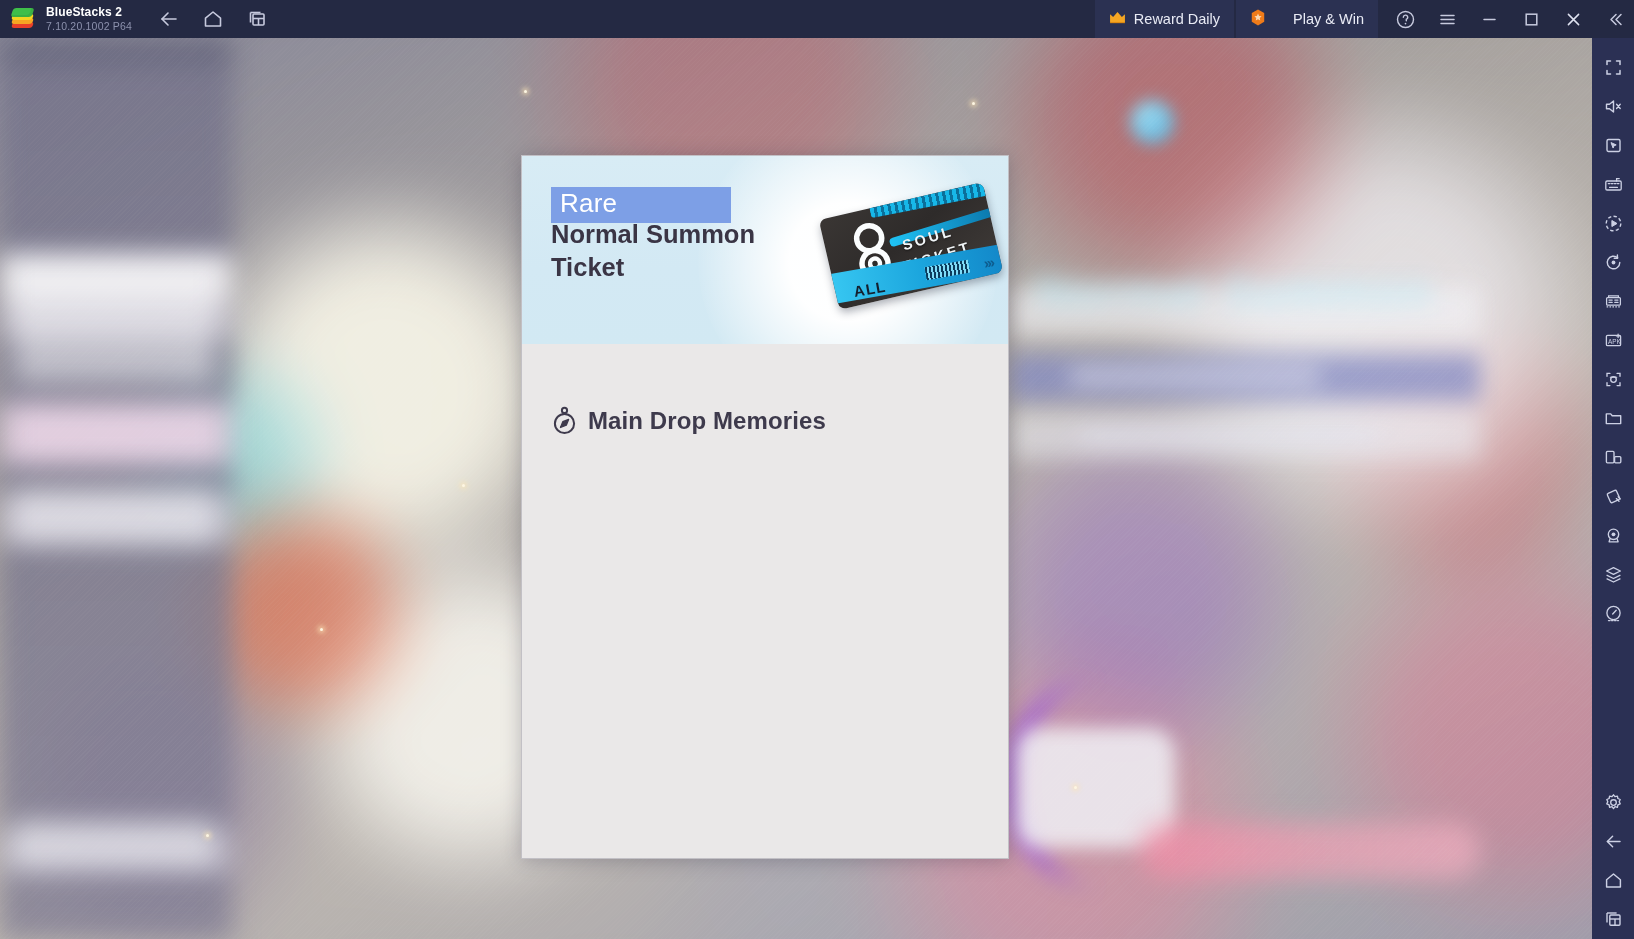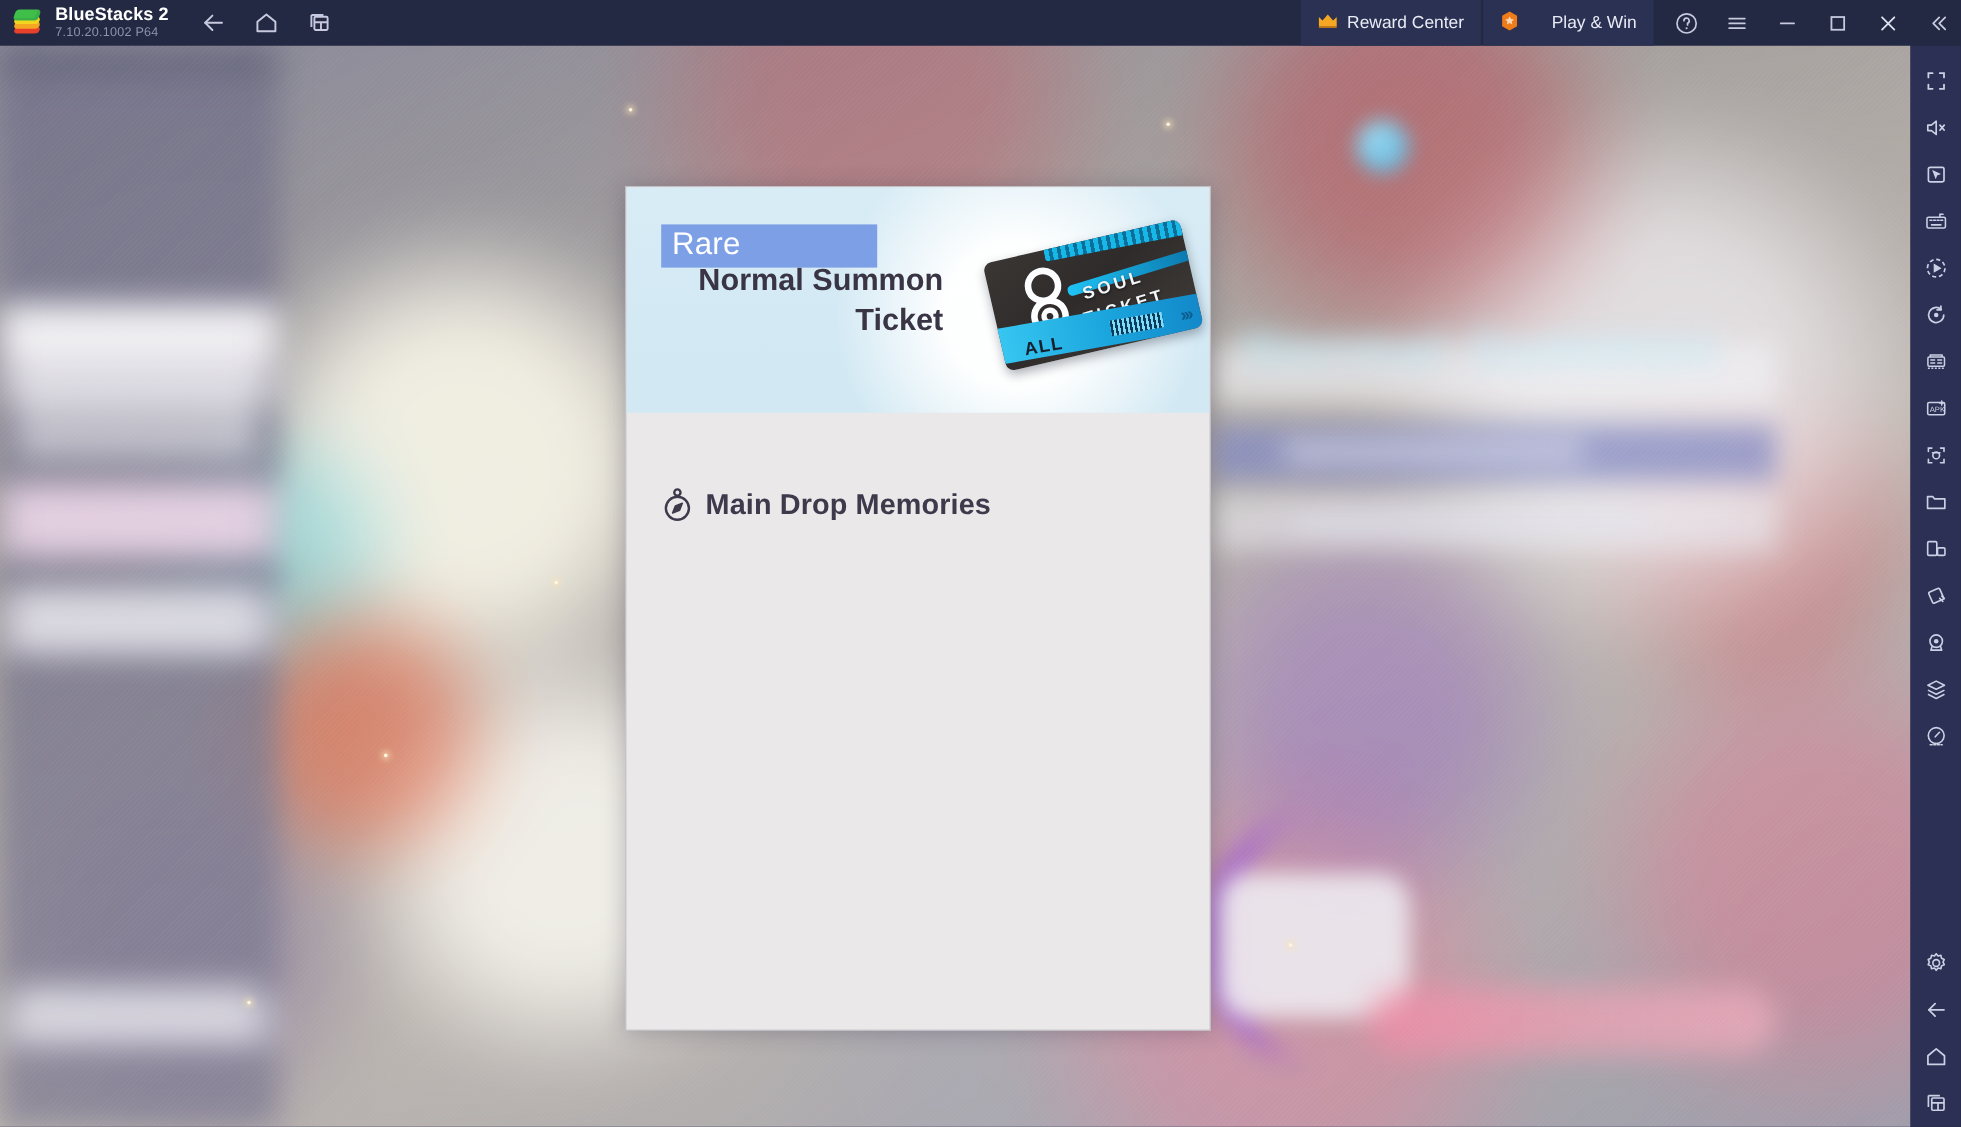--- a/index.html
+++ b/index.html
@@ -22,21 +22,21 @@
     width:26px; height:26px; margin-left:10px; position:relative; flex:0 0 auto;
   }
   .bs-logo i { position:absolute; left:2px; border-radius:3px; display:block; }
   .bs-l1 { width:21px; height:6px; top:16px; background:#e8402a; transform:skewX(-18deg); }
   .bs-l2 { width:21px; height:6px; top:12px; background:#f5a623; transform:skewX(-18deg); }
   .bs-l3 { width:21px; height:6px; top:8px;  background:#f3d520; transform:skewX(-18deg); }
   .bs-l4 { width:21px; height:9px; top:2px;  background:#3fbf4a; transform:skewX(-18deg);
            box-shadow: inset -3px -2px 0 rgba(0,0,0,.08); }
 
   .title-block { margin-left:10px; line-height:1.05; }
-  .title-name { color:#ffffff; font-size:15px; font-weight:bold; letter-spacing:.1px; }
+  .title-name { color:#ffffff; font-size:12px; font-weight:bold; letter-spacing:.1px; }
   .title-ver  { color:#8c91ad; font-size:10.5px; margin-top:2px; letter-spacing:.2px; }
 
   .tb-icons { display:flex; align-items:center; margin-left:22px; gap:14px; }
   .tb-ic { width:30px; height:30px; display:flex; align-items:center; justify-content:center;
            cursor:pointer; }
   .tb-ic svg { display:block; }
 
   .tb-right { margin-left:auto; display:flex; align-items:center; height:38px; }
   .tb-pill {
     height:38px; display:flex; align-items:center; gap:8px; padding:0 14px;
@@ -159,21 +159,21 @@
     position:absolute; left:176px; top:-44px; width:300px; height:300px; border-radius:50%;
     background:radial-gradient(circle, rgba(255,255,255,.98) 0 28%, rgba(255,255,255,.55) 48%, rgba(255,255,255,0) 72%);
   }
   .rarity {
     position:absolute; left:29px; top:31px; padding:2px 9px 4px 9px;
     background:#7d9fe6; color:#ffffff; font-size:26px; line-height:1.15;
     letter-spacing:.2px; min-width:180px;
   }
   .item-name {
     position:absolute; left:29px; top:62px; width:235px;
-    color:#3a3545; font-size:25.5px; line-height:1.28; font-weight:bold;text-align:right;
+    color:#3a3545; font-size:25.5px; line-height:1.28; font-weight:bold;
   }
   
   #ticket-art {
     position:absolute; left:300px; top:28px; width:180px; height:130px;
   }
   .ticket {
     position:absolute; left:5px; top:16px; width:168px; height:92px;
     transform:rotate(-13deg);
     background:linear-gradient(150deg,#3a3634 0%, #2e2b2a 45%, #413c39 100%);
     border-radius:7px;
@@ -298,21 +298,21 @@
 
     <div class="tb-right">
 
       <div class="tb-pill">
         <span>
           <svg class="crown" viewBox="0 0 18 14">
             <path d="M1 3.4l3.3 3.1L9 1.2l4.7 5.3L17 3.4v8.4H1z" fill="#F5A623"></path>
             <path d="M1 11.8h16v1.3H1z" fill="#E08A10"></path>
           </svg>
         </span>
-        <span>Reward Center</span>
+        <span>Reward Daily</span>
       </div>
 
       <div class="tb-pill">
         <span>
           <svg class="hexbadge" viewBox="0 0 18 19">
             <path d="M9 .6l7 3.9v9.9L9 18.4 2 14.4V4.5z" fill="#F07B19"></path>
             <path d="M9 5.1l1.25 2.6 2.85.35-2.1 1.95.56 2.82L9 11.45 6.44 12.8 7 9.98 4.9 8.05l2.85-.35z" fill="#FBD9B4"></path>
           </svg>
         </span>
         <span>Play &amp; Win</span>

